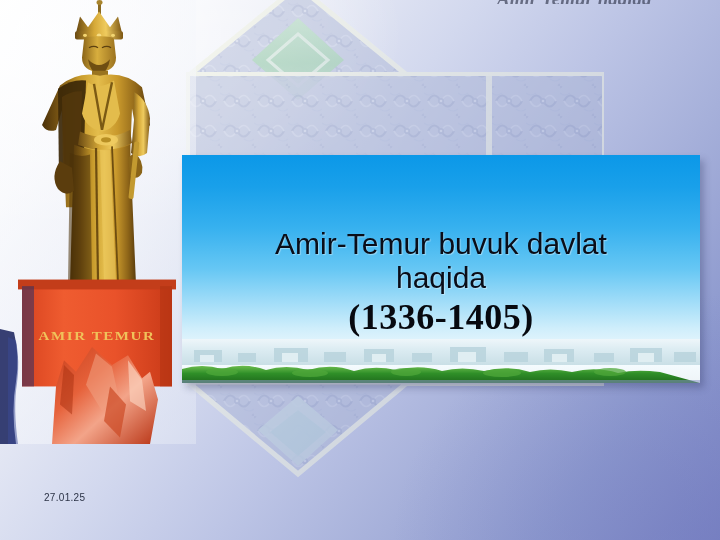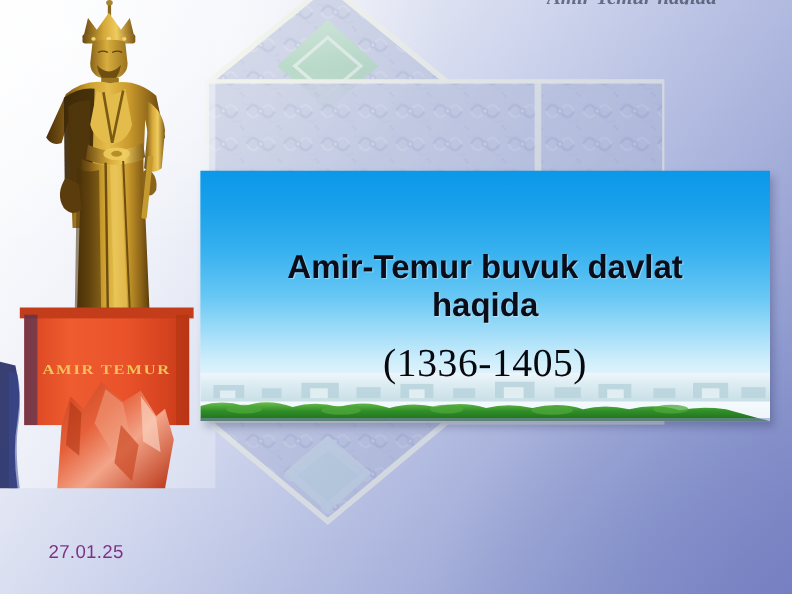--- a/index.html
+++ b/index.html
@@ -58,23 +58,23 @@
     height: 444px;
   }
   .statue-wrap svg { display: block; width: 100%; height: 100%; }
 
   
   .date-stamp {
     position: absolute;
     left: 44px;
     top: 492px;
     font-family: "Liberation Sans", sans-serif;
-    font-size: 17px;
+    font-size: 10px;
     letter-spacing: 0.3px;
-    color: #701a75;
+    color: #0f172a;
     opacity: 0.88;
     white-space: nowrap;
   }
 
   
   .cut-title {
     position: absolute;
     left: 497px;
     top: -12px;
     width: 228px;
@@ -129,35 +129,35 @@
     inset: 0;
     display: flex;
     flex-direction: column;
     align-items: center;
     justify-content: flex-start;
     padding-top: 72px;
     box-sizing: border-box;
   }
   .t-line1, .t-line2 {
     font-family: "Liberation Sans", sans-serif;
-    font-weight: bold;
+    font-weight: normal;
     font-size: 30px;
     line-height: 34px;
     color: #0a0d18;
     text-shadow: 1px 1px 1px rgba(255,255,255,0.40);
     white-space: nowrap;
   }
   .t-line3 {
     font-family: "Liberation Serif", serif;
-    font-weight: normal;
+    font-weight: bold;
     font-size: 36px;
     line-height: 40px;
     color: #07090f;
     letter-spacing: 0.5px;
-    margin-top: 15px;
+    margin-top: 2px;
     white-space: nowrap;
   }
 </style>
 </head>
 <body>
 
 <div id="slide">
 
   <div class="slide-bg"></div>
   <div class="slide-bg-tint"></div>

